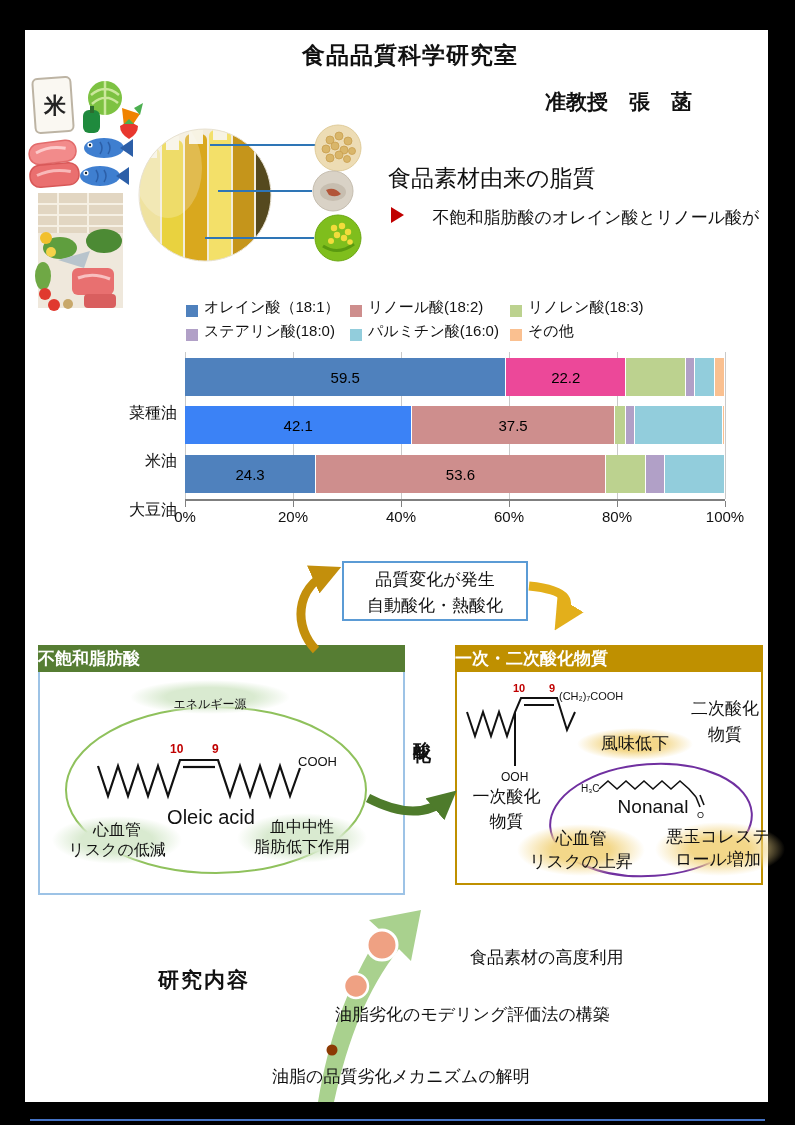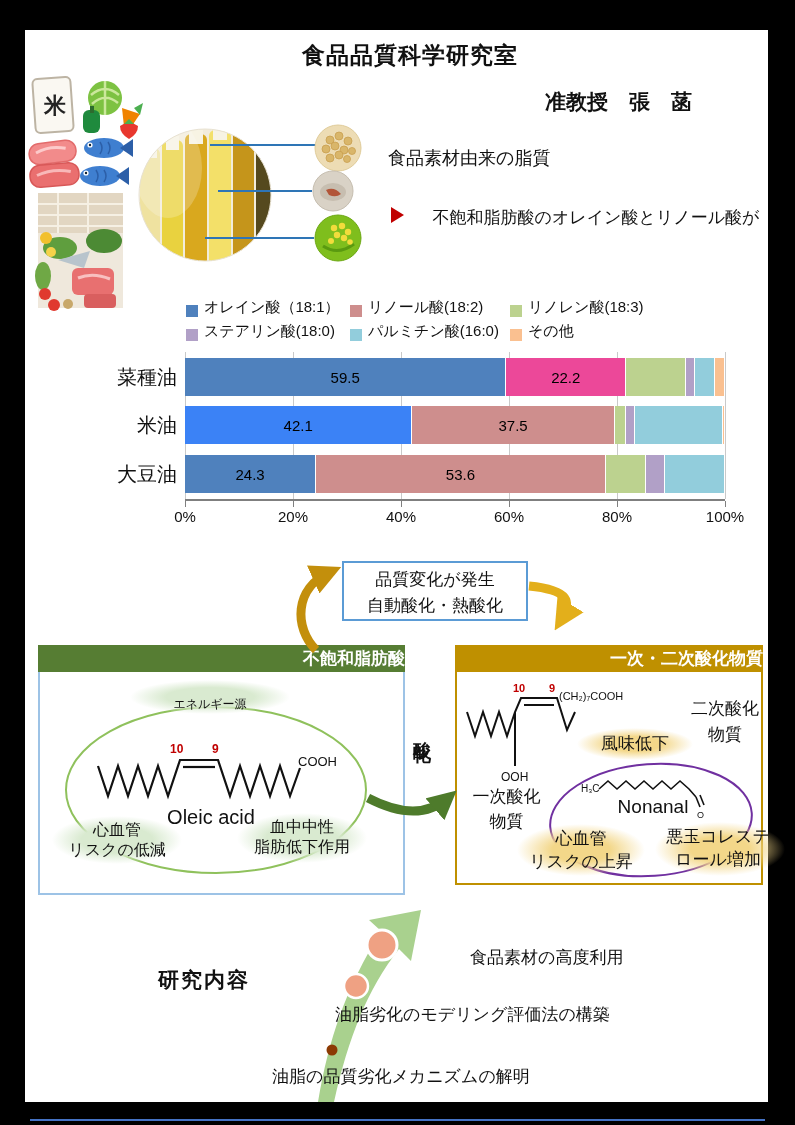--- a/index.html
+++ b/index.html
@@ -4,42 +4,42 @@
 <style>
   html,body{margin:0;padding:0;}
   body{width:795px;height:1125px;position:relative;background:#000;overflow:hidden;
        font-family:"Liberation Sans","DejaVu Sans",sans-serif;color:#111;}
   .page{position:absolute;left:25px;top:30px;width:743px;height:1072px;background:#fff;}
   .abs{position:absolute;}
   
   .title{left:230px;top:40px;width:360px;text-align:center;font-size:23px;font-weight:bold;letter-spacing:1px;}
   .prof{left:545px;top:88px;width:190px;font-size:21px;font-weight:bold;}
   
-  .lipid-head{left:388px;top:146px;font-size:18px;}
+  .lipid-head{left:388px;top:163px;font-size:23px;}
   .tri{left:391px;top:207px;width:0;height:0;border-top:8px solid transparent;border-bottom:8px solid transparent;border-left:13px solid #C00000;}
   .bullet-text{left:408px;top:203px;width:376px;text-align:center;font-size:17px;line-height:29px;}
   
   .chart{left:128px;top:296px;width:632px;height:238px;}
   .legend{position:absolute;left:58px;top:2px;display:grid;grid-template-columns:164px 160px auto;row-gap:5px;font-size:15px;}
   .lg-item{display:flex;align-items:flex-end;white-space:nowrap;}
   .lg-sq{width:12px;height:12px;display:inline-block;margin-right:6px;flex:none;}
   .plot{position:absolute;left:57px;top:56px;width:540px;height:147px;border-bottom:2px solid #7f7f7f;}
   .gridline{position:absolute;top:0;bottom:0;width:1px;background:#c9c9c9;}
   .tick{position:absolute;top:100%;width:1px;height:6px;background:#7f7f7f;margin-top:2px;}
   .xlabel{position:absolute;top:100%;margin-top:9px;transform:translateX(-50%);font-size:15px;white-space:nowrap;}
-  .catlabel{position:absolute;right:100%;margin-right:8px;transform:translateY(-50%);font-size:20px;white-space:nowrap;}
+  .catlabel{position:absolute;right:100%;margin-right:8px;transform:translateY(-50%);font-size:16px;white-space:nowrap;margin-top:36px;}
   .bar-row{position:absolute;left:0;width:100%;height:38px;display:flex;}
   .seg{height:100%;box-sizing:border-box;border-right:1px solid #fff;display:flex;align-items:center;justify-content:center;font-size:15px;color:#000;overflow:hidden;}
   
   .callout{left:342px;top:561px;width:186px;height:60px;background:#fff;border:2px solid #5B9BD5;
            text-align:center;font-size:17px;line-height:26px;padding-top:4px;box-sizing:border-box;z-index:6;}
   .oxid{left:410px;top:726px;writing-mode:vertical-rl;font-size:18px;font-weight:bold;letter-spacing:6px;z-index:6;}
   
   .panel{z-index:5;}
-  .panel .hd{height:27px;line-height:27px;text-align:right;color:#fff;font-size:17px;font-weight:bold;}
+  .panel .hd{height:27px;line-height:27px;text-align:left;color:#fff;font-size:17px;font-weight:bold;}
   .panel .bd{position:relative;background:#fff;}
   .left-box{left:38px;top:645px;width:367px;}
   .left-box .hd{background:#567D33;}
   .left-box .bd{border:2px solid #9DC3E6;border-top:none;height:221px;}
   .right-box{left:455px;top:645px;width:308px;}
   .right-box .hd{background:#BF9000;}
   .right-box .bd{border:2px solid #BF9000;border-top:none;height:211px;}
   .bd .t{position:absolute;z-index:2;}
   .ctr{text-align:center;}
   .glow{position:absolute;z-index:1;border-radius:50%;}

